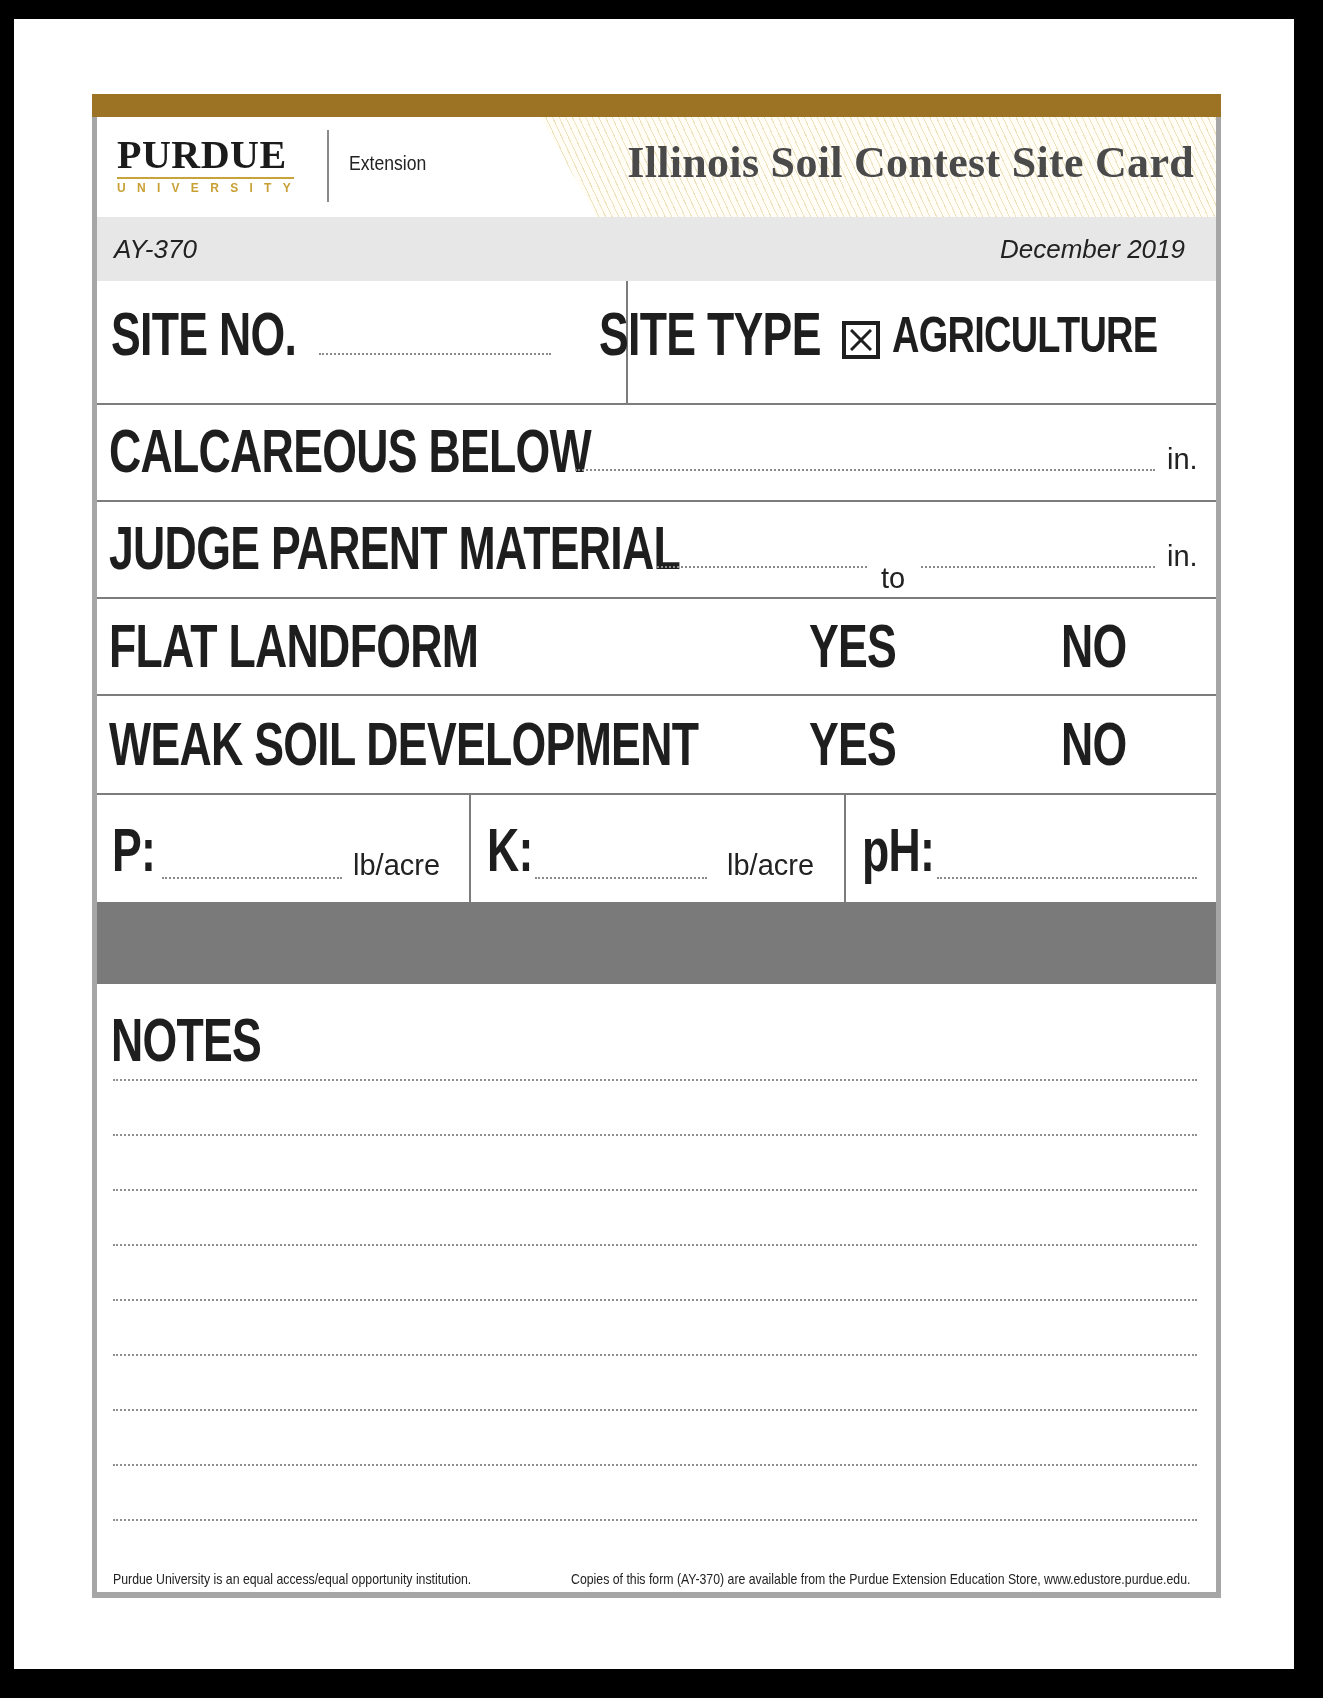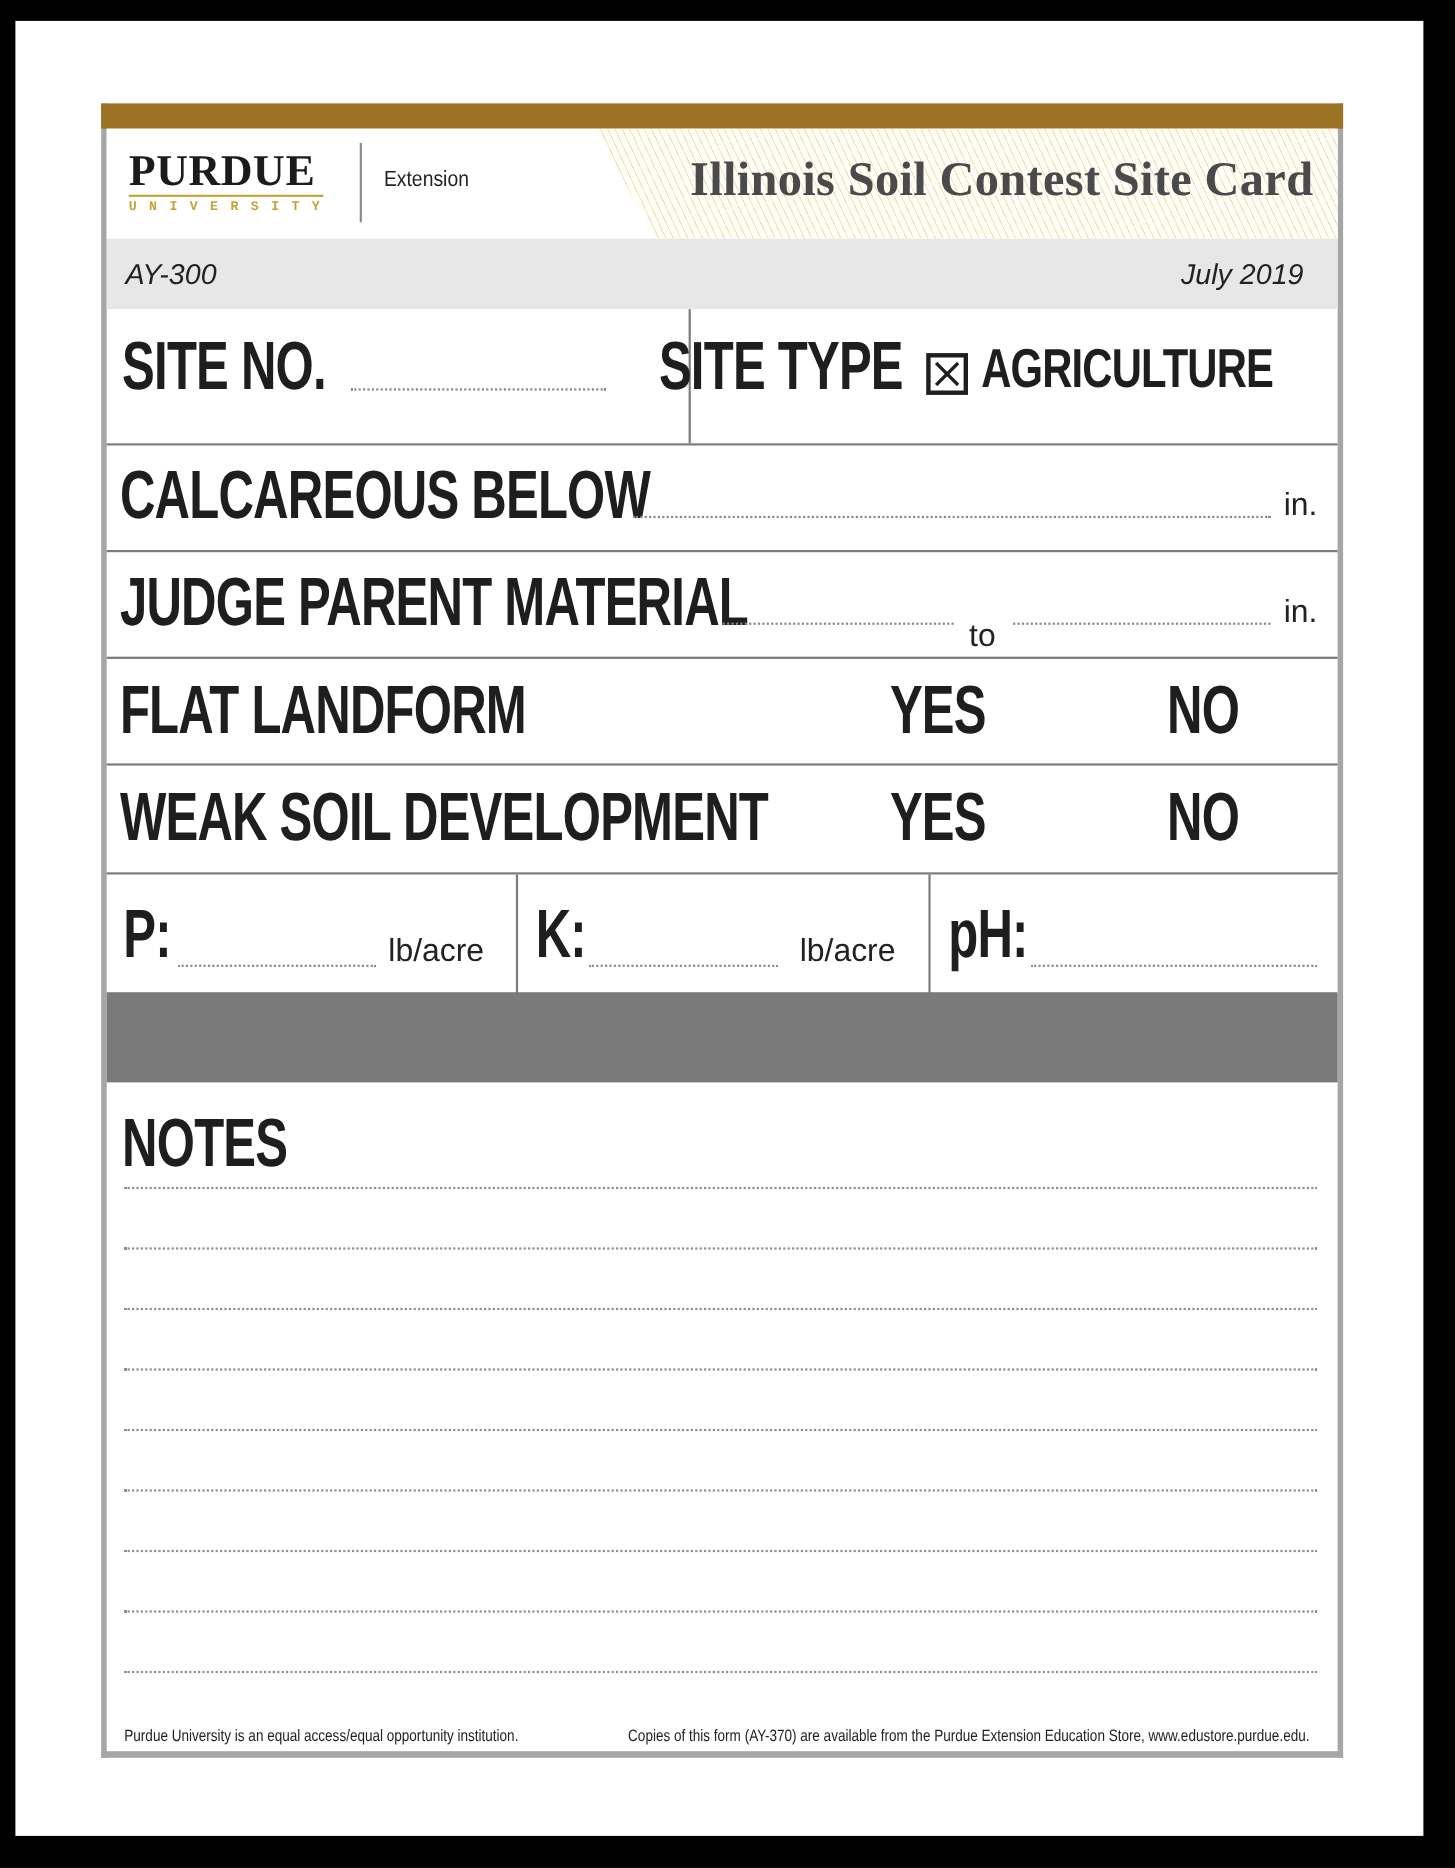--- a/index.html
+++ b/index.html
@@ -9,21 +9,21 @@
   .card { position: absolute; left: 78px; top: 75px; width: 1129px; height: 1504px; background: #fff;
           border-left: 5px solid #a6a6a6; border-right: 5px solid #a6a6a6; border-bottom: 6px solid #a6a6a6; }
   .gold-bar { position: absolute; left: -5px; top: 0; width: 1129px; height: 23px; background: #9c7325; }
   .header { position: absolute; left: 0; top: 23px; width: 1119px; height: 100px; background: #fff; overflow: hidden; }
   .stripes { position: absolute; top: 0; left: 443px; width: 720px; height: 100px;
      background: repeating-linear-gradient(65deg, #fffdf5 0px, #fffdf5 5px, #ede4bf 5px, #ede4bf 6px);
      clip-path: polygon(0 0, 100% 0, 100% 100%, 57px 100%); }
   .logo { position: absolute; left: 20px; top: 18px; width: 180px; }
   .logo-purdue { font-family: "Liberation Serif", serif; font-weight: bold; font-size: 40px; color: #1b1b1b; letter-spacing: 0.5px; line-height: 40px; }
   .logo-rule { width: 177px; height: 2px; background: #c8a33a; margin-top: 2px; }
-  .logo-univ { font-family: Liberation Mono, monospace; font-weight: bold; font-size: 12px; color: #c8a033; letter-spacing: 11.3px; line-height: 16px; margin-top: 1px; }
+  .logo-univ { font-family: Liberation Sans, sans-serif; font-weight: bold; font-size: 12px; color: #c8a033; letter-spacing: 11.3px; line-height: 16px; margin-top: 1px; }
   .logo-sep { position: absolute; left: 230px; top: 13px; width: 2px; height: 72px; background: #8a8a8a; }
   .extension { position: absolute; left: 252px; top: 35px; font-size: 20px; color: #222; font-family: "Liberation Sans Narrow", "Liberation Sans", sans-serif; transform: scaleX(0.88); transform-origin: left; }
   .title { position: absolute; right: 22px; top: 20px; font-family: "Liberation Serif", serif; font-weight: bold; font-size: 44px; color: #4a4a4a; letter-spacing: 0.3px; }
   .subbar { position: absolute; left: 0; top: 123px; width: 1119px; height: 64px; background: #e7e7e7; }
   .subbar .code { position: absolute; left: 17px; top: 17px; font-style: italic; font-size: 26px; color: #222; }
   .subbar .date { position: absolute; right: 31px; top: 17px; font-style: italic; font-size: 26px; color: #222; }
 
   .row { position: absolute; left: 0; width: 1119px; border-top: 2px solid #7c7c7c; }
   .lbl { position: absolute; font-weight: bold; color: #1e1e1e; font-size: 62px; line-height: 62px;
          transform: scaleX(0.72); transform-origin: left bottom; white-space: nowrap; letter-spacing: -1px; }
@@ -51,22 +51,22 @@
         <div class="logo-purdue">PURDUE</div>
         <div class="logo-rule"></div>
         <div class="logo-univ">UNIVERSITY</div>
       </div>
       <div class="logo-sep"></div>
       <div class="extension">Extension</div>
       <div class="title">Illinois Soil Contest Site Card</div>
     </div>
 
     <div class="subbar">
-      <span class="code">AY-300</span>
-      <span class="date">July 2019</span>
+      <span class="code">AY-370</span>
+      <span class="date">December 2019</span>
     </div>
 
     <div class="row" style="top:187px;height:122px;border-top:none;">
       <div class="lbl" style="left:14px;top:22px;">SITE NO.</div>
       <div class="dots" style="left:222px;top:72px;width:232px;"></div>
       <div class="vdiv" style="left:529px;height:122px;"></div>
       <div class="lbl" style="left:502px;top:22px;">SITE TYPE</div>
       <div class="checkbox" style="left:745px;top:40px;">
         <svg width="22" height="22" viewBox="0 0 22 22">
           <line x1="1" y1="1" x2="21" y2="21" stroke="#1e1e1e" stroke-width="3"></line>

